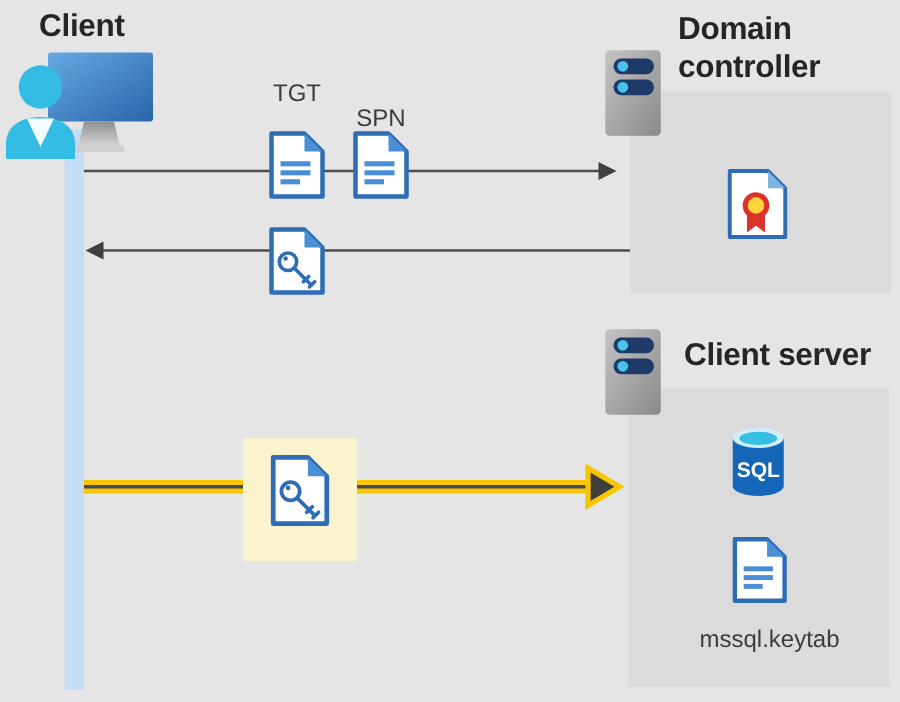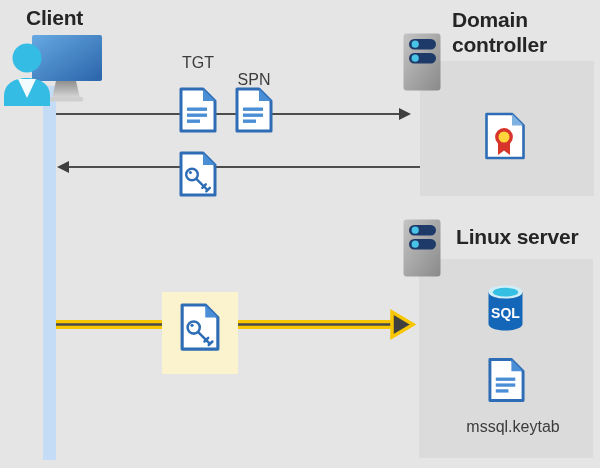--- a/index.html
+++ b/index.html
@@ -146,21 +146,21 @@
   <svg class="abs icon" id="cert-icon" viewBox="0 0 42 48">
     <path d="M2.5 2 H28 L39.5 13.5 V46 H2.5 Z" fill="#ffffff" stroke="#2E6DB5" stroke-width="2.6" stroke-linejoin="round"></path>
     <path d="M28 2 V13.5 H39.5 Z" fill="#7FB2E0"></path>
     <polygon points="14,30 26,30 26,43 20,38.5 14,43" fill="#D9342B"></polygon>
     <circle cx="20" cy="25" r="7.2" fill="#FFD43A" stroke="#D9342B" stroke-width="3.4"></circle>
   </svg>
 
   <svg class="abs icon" id="linux-server-icon" viewBox="0 0 38 58">
     <use href="#sym-server"></use>
     </svg>
-  <div class="abs heading" id="linux-label">Linux server</div>
+  <div class="abs heading" id="linux-label">Client server</div>
   <svg class="abs icon" id="sql-icon" viewBox="0 0 37 48">
     <path d="M1.5 8 L1.5 40 C1.5 43.6 9.1 46.6 18.5 46.6 C27.9 46.6 35.5 43.6 35.5 40 L35.5 8 Z" fill="#1466B8"></path>
     <ellipse cx="18.5" cy="8" rx="17" ry="6.6" fill="#CFEEF8"></ellipse>
     <ellipse cx="18.5" cy="8.2" rx="12.6" ry="4.4" fill="#35BFE3"></ellipse>
     <text x="18.5" y="34" text-anchor="middle" font-size="14" font-weight="bold" fill="#ffffff">SQL</text>
   </svg>
   <svg class="abs icon" id="keytab-doc" viewBox="0 0 40 46">
     <use href="#sym-doc"></use>
     </svg>
   <div class="abs plainlabel" id="keytab-label">mssql.keytab</div>

